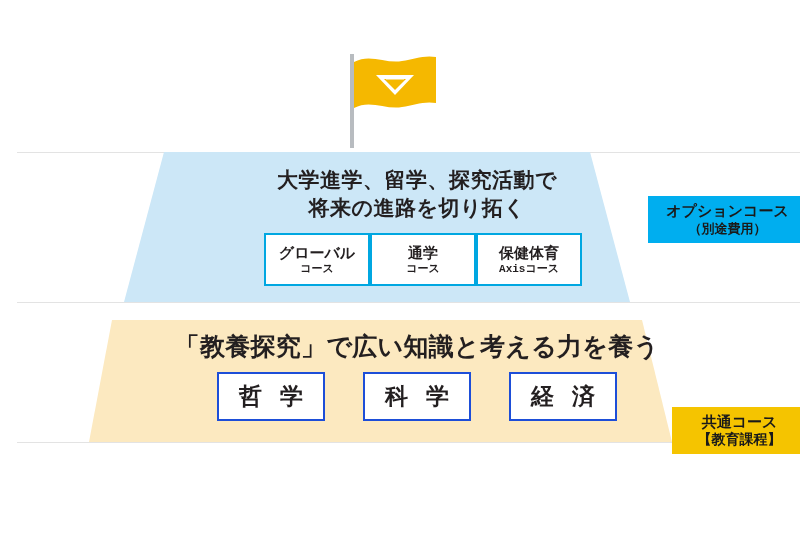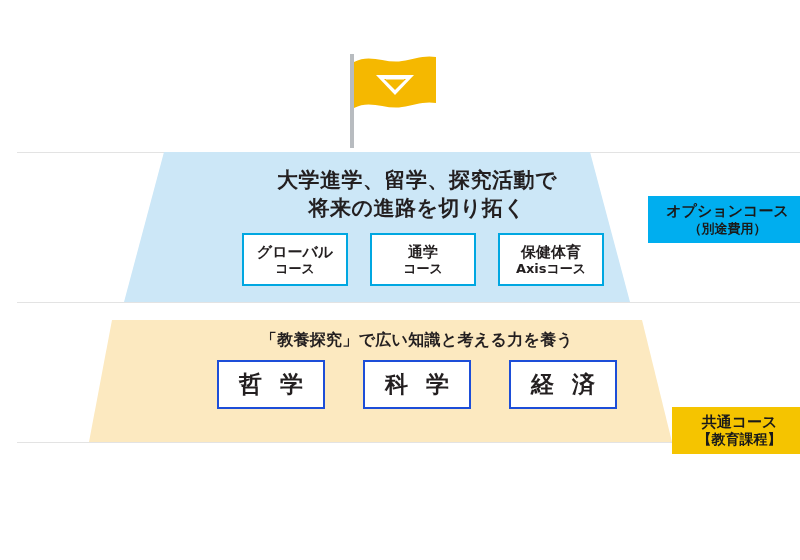--- a/index.html
+++ b/index.html
@@ -73,53 +73,53 @@
     color: #231f20;
     font-size: 21px;
     font-weight: bold;
     line-height: 1.32;
     text-align: center;
     letter-spacing: 0.5px;
     white-space: pre-line;
   }
   .tier1-boxes {
     display: flex;
-    gap: 22px;
     margin-top: 11px;
     margin-left: 12px;
   }
   .course-box {
     border: 2px solid #00a7e1;
     background: #ffffff;
     width: 102px;
     height: 49px;
     display: flex;
     flex-direction: column;
     align-items: center;
     justify-content: center;
     line-height: 1.1;
   }
   .course-box .cb-main {
     font-size: 15px;
     font-weight: bold;
     color: #231f20;
   }
   .course-box .cb-sub {
-    font-size: 13px;
+    font-size: 11px;
     font-weight: bold;
     color: #231f20;
     margin-top: 2px;
+    font-family: Liberation Mono, monospace;
   }
 
   
   #tier2 { left: 0px; top: 320px; width: 800px; height: 122px; }
   #tier2 .tier-content { padding-top: 10px; }
   .tier2-head {
     color: #231f20;
-    font-size: 16px;
+    font-size: 25px;
     font-weight: bold;
     text-align: left;
     letter-spacing: 0.3px;
   }
   .tier2-boxes {
     display: flex;
     gap: 38px;
     margin-top: 9px;
   }
   .subject-box {

